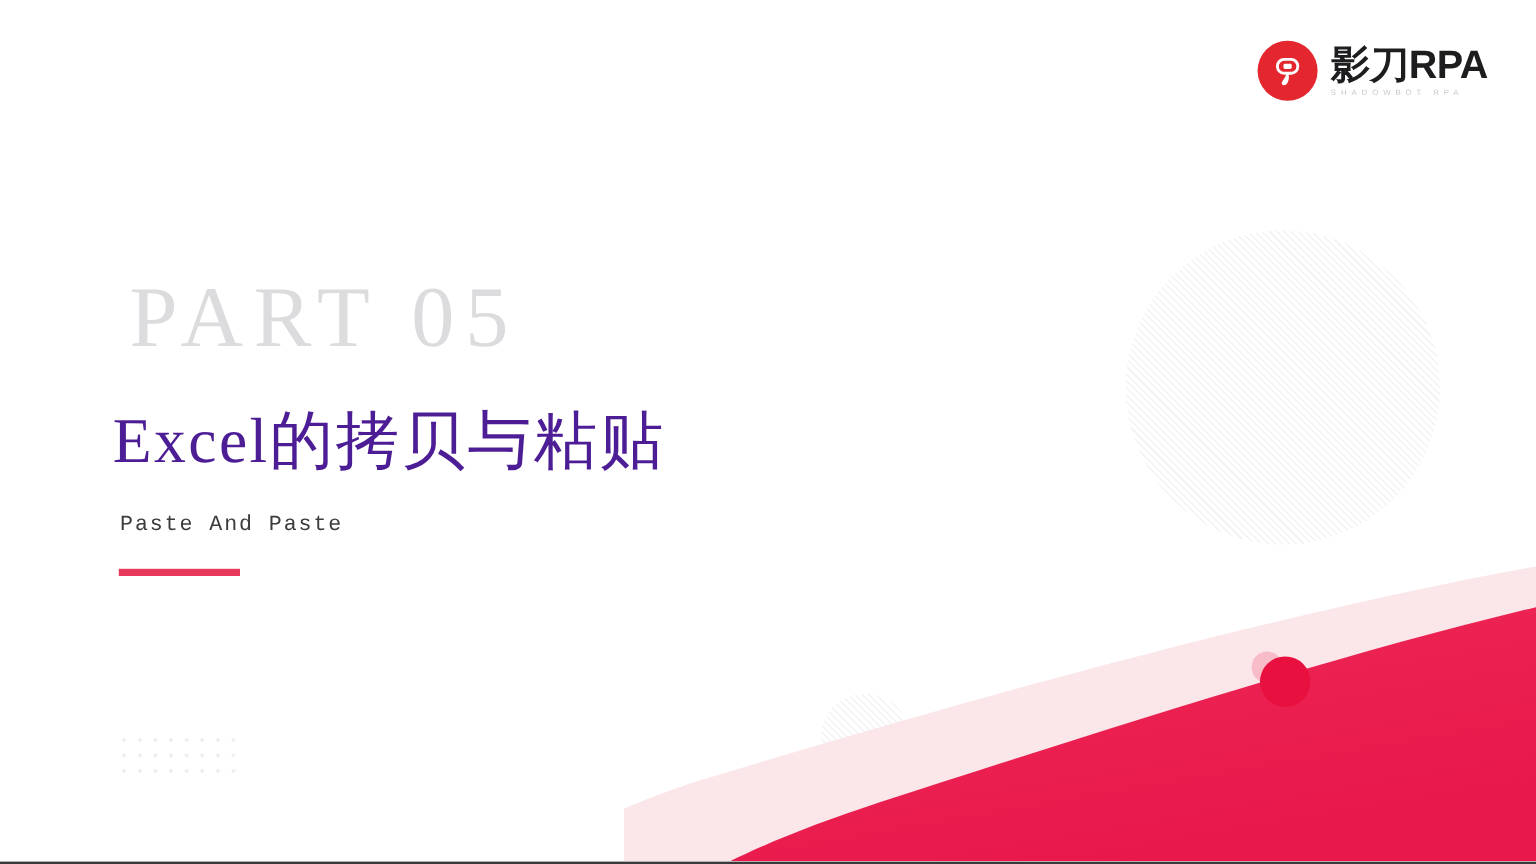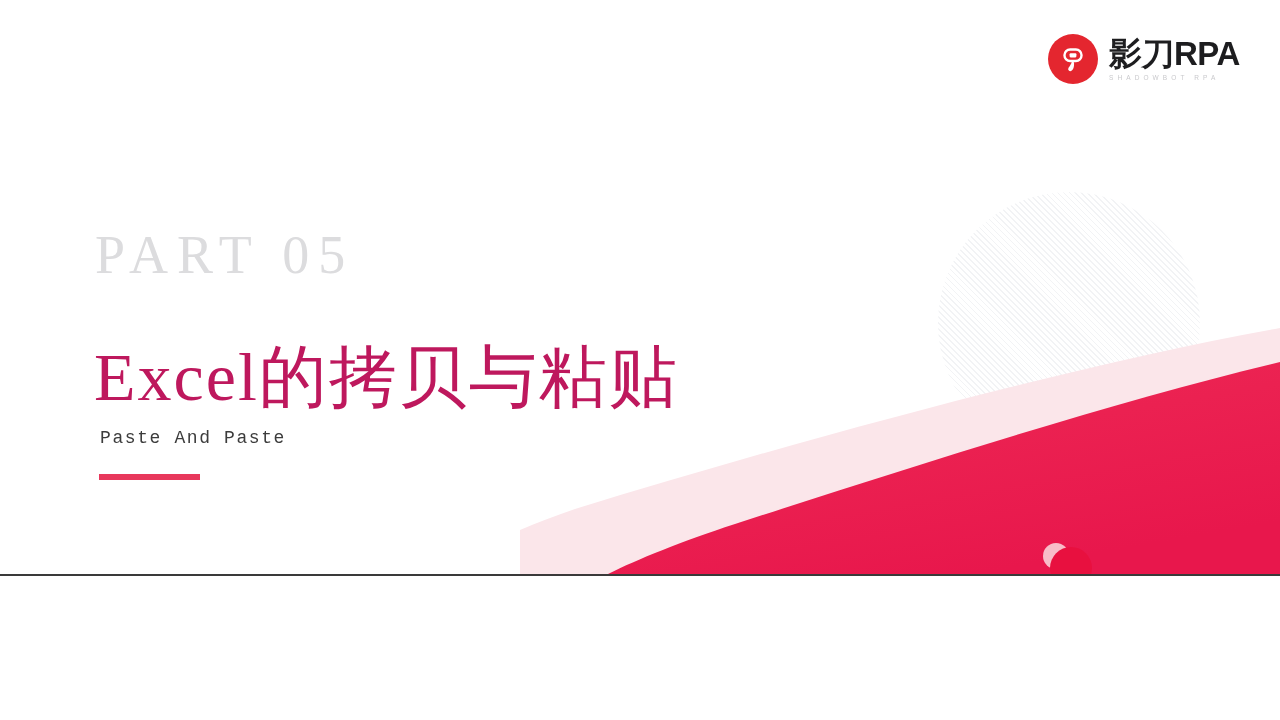--- a/index.html
+++ b/index.html
@@ -3,21 +3,21 @@
 <meta charset="utf-8">
 <style>
   html, body {
     margin: 0;
     padding: 0;
     background: #ffffff;
   }
   #slide {
     position: relative;
     width: 1280px;
-    height: 576px;
+    height: 720px;
     background: #ffffff;
     overflow: hidden;
     font-family: "Liberation Serif", serif;
     border-bottom: 2px solid #3a3a3a;
     box-sizing: border-box;
   }
 
   
   .deco { position: absolute; pointer-events: none; }
 
@@ -133,37 +133,37 @@
     font-size: 6.5px;
     color: #c9c9cc;
     letter-spacing: 4.1px;
     margin-top: 5px;
     white-space: nowrap;
   }
 
   
   #part-label {
     position: absolute;
-    left: 95px;
+    left: 108px;
     top: 228px;
     font-family: "Liberation Serif", serif;
-    font-size: 54px;
+    font-size: 72px;
     color: #dcdcde;
     letter-spacing: 9px;
     line-height: 1;
     white-space: nowrap;
     text-align: right;
   }
   #slide-title {
     position: absolute;
     left: 94px;
     top: 338px;
     font-family: "Liberation Serif", serif;
-    font-size: 68px;
-    color: #be185d;
+    font-size: 53px;
+    color: #4c1d95;
     letter-spacing: 2px;
     line-height: 1.15;
     white-space: nowrap;
   }
   #slide-subtitle {
     position: absolute;
     left: 100px;
     top: 428px;
     font-family: "Liberation Mono", monospace;
     font-size: 18px;

